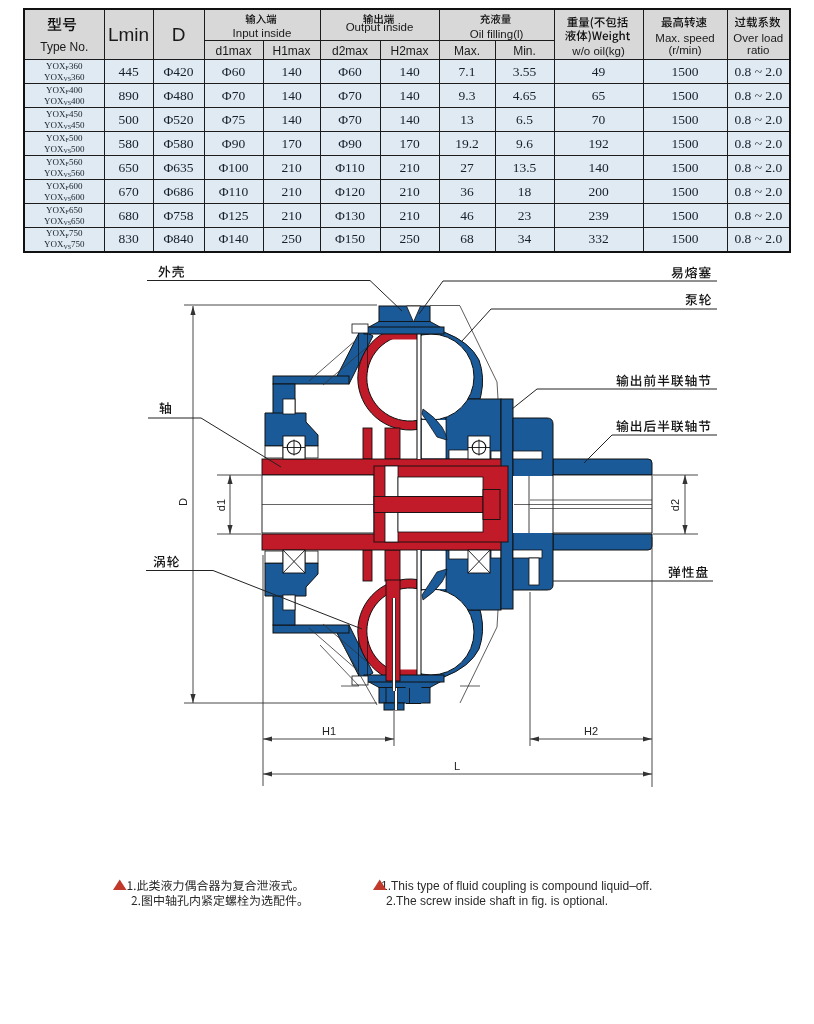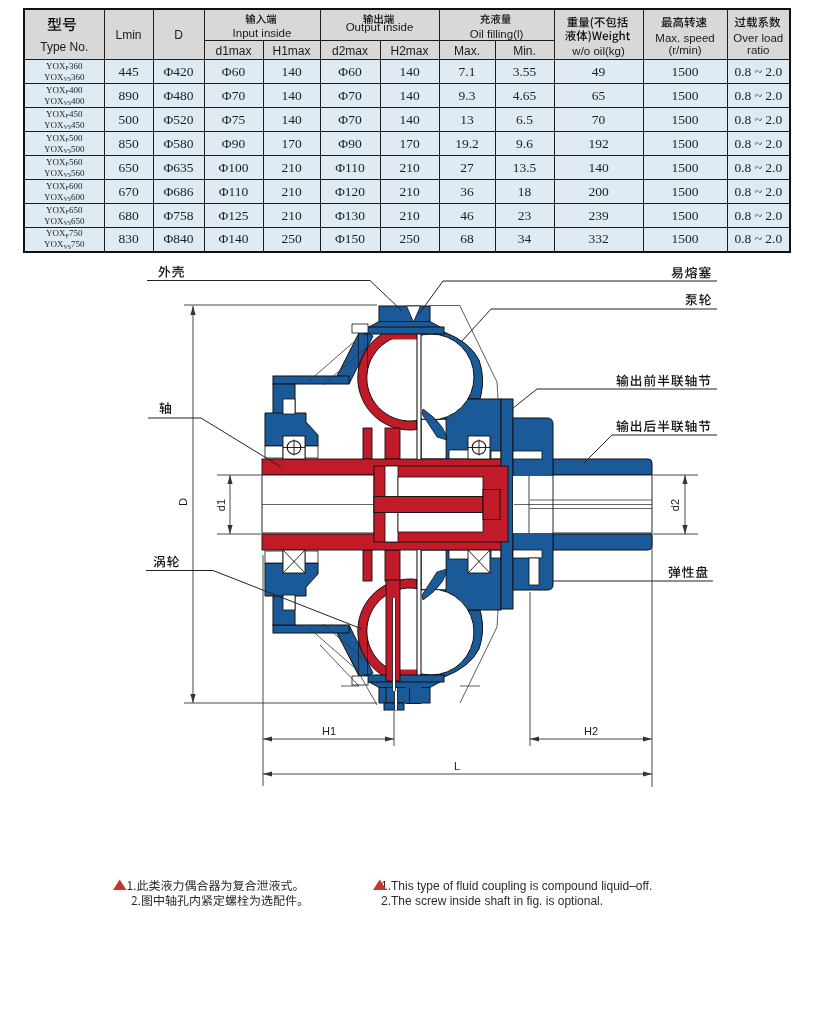--- a/index.html
+++ b/index.html
@@ -2,21 +2,21 @@
 <html><head><meta charset="utf-8"><style>
 *{margin:0;padding:0;box-sizing:border-box}
 body{width:814px;height:1024px;background:#fff;position:relative;font-family:"Liberation Sans",sans-serif;overflow:hidden}
 #tbl{position:absolute;left:23px;top:8px;border-collapse:collapse;table-layout:fixed;width:766px}
 #tbl td,#tbl th{border:1px solid #1c1c1c;text-align:center;vertical-align:middle;overflow:hidden}
 #tbl th{background:#d8d8d8;font-weight:normal}
 #tbl td{background:#dfeaf2;font-family:"Liberation Serif",serif;font-size:13.5px;color:#15202d;height:24px}
 #tbl{border:2px solid #111}
 .lat{font-size:11.5px;color:#1a1a1a}
 .big{font-size:12px;color:#1a1a1a}
-.bg2{font-size:12px;color:#1a1a1a}
+.bg2{font-size:19px;color:#1a1a1a}
 .tc{padding:0}
 .tp{font-size:9px;line-height:10px;color:#15202d}
 .sb{font-size:6px;position:relative;top:1.5px}
 #note2{position:absolute;left:381px;top:878.5px;font-size:12px;line-height:15px;color:#2b2b2b}
 svg.ov{position:absolute;left:0;top:0}
 </style></head><body>
 <table id="tbl">
     <colgroup>
       <col style="width:80px">
       <col style="width:49px">
@@ -114,21 +114,21 @@
         <td>13</td>
         <td>6.5</td>
         <td>70</td>
         <td>1500</td>
         <td>0.8 ~ 2.0</td>
       </tr>
 <tr>
         <td class="tc">
           <div class="tp">YOX<span class="sb">F</span>500<br>YOX<span class="sb">VS</span>500</div>
         </td>
-        <td>850</td>
+        <td>580</td>
         <td>Φ580</td>
         <td>Φ90</td>
         <td>170</td>
         <td>Φ90</td>
         <td>170</td>
         <td>19.2</td>
         <td>9.6</td>
         <td>192</td>
         <td>1500</td>
         <td>0.8 ~ 2.0</td>
@@ -192,21 +192,21 @@
         <td>Φ150</td>
         <td>250</td>
         <td>68</td>
         <td>34</td>
         <td>332</td>
         <td>1500</td>
         <td>0.8 ~ 2.0</td>
       </tr>
 </tbody>
   </table>
-<div id="note2">1.This type of fluid coupling is compound liquid–off.<br><span style="">2.The screw inside shaft in fig. is optional.</span></div>
+<div id="note2">1.This type of fluid coupling is compound liquid–off.<br><span style="margin-left:5px">2.The screw inside shaft in fig. is optional.</span></div>
 <svg class="ov" width="814" height="1024" viewBox="0 0 814 1024">
 <defs>
       <clipPath id="rcclip">
         <rect x="419" y="325" width="62" height="104"></rect>
       </clipPath>
       <g id="uh">
         <path d="M337,376 L361,329 L373,336 L349,384 Z" fill="#1a5a98" stroke="#111"></path>
 <rect x="273" y="376" width="76" height="8" fill="#1a5a98" stroke="#111"></rect>
 <rect x="273" y="384" width="22" height="30" fill="#1a5a98" stroke="#111"></rect>
 <path d="M265,413 L306,413 L306,422 L318,435 L318,446 L265,446 Z" fill="#1a5a98" stroke="#111"></path>

